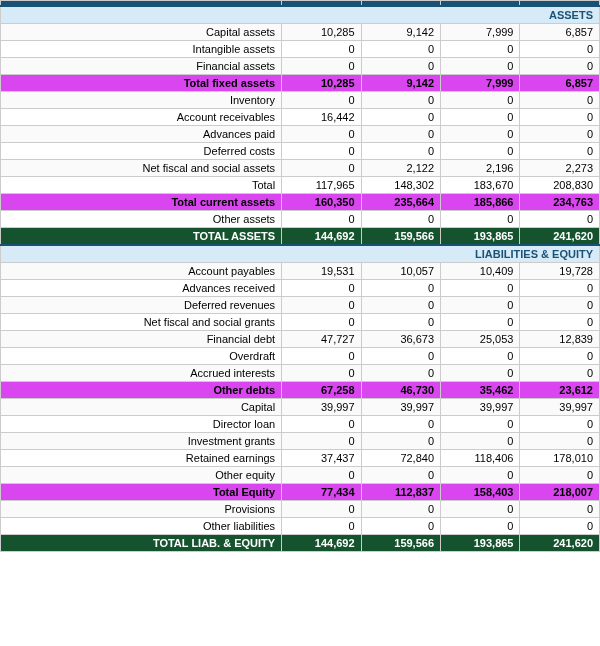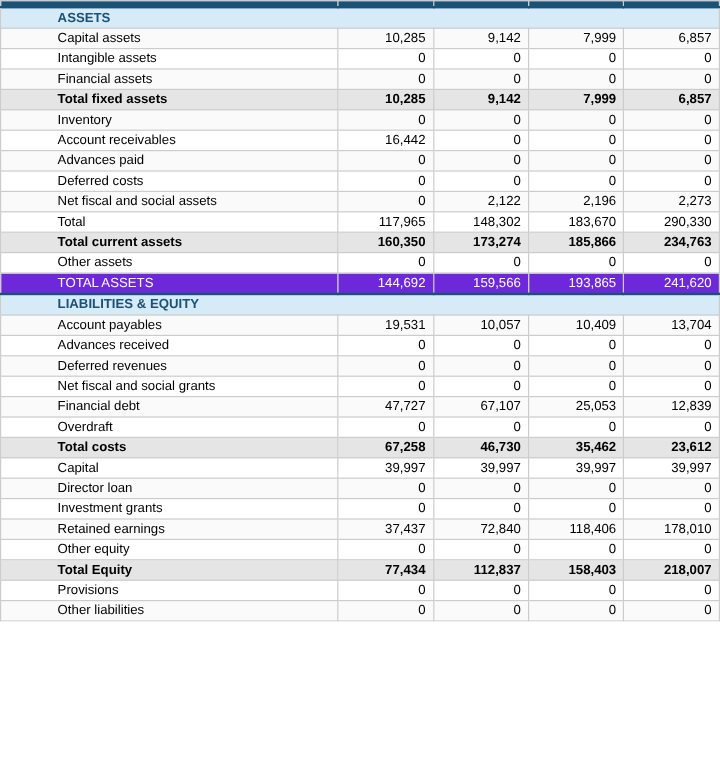--- a/index.html
+++ b/index.html
@@ -20,39 +20,39 @@
     th {
       background-color: #1a5276;
       color: #fff;
       font-weight: bold;
       text-align: center;
     }
     th:first-child {
       text-align: left;
     }
     td:first-child {
-      text-align: left;
+      text-align: right;
       padding-left: 47px;
     }
     td:not(:first-child) {
       text-align: right;
     }
     .section-header td {
       background-color: #d6eaf8;
       color: #1a5276;
       font-weight: bold;
       border-top: 2px solid #1a5276;
     }
     .total-row td {
       font-weight: bold;
-      background-color: #e5e5e5;
+      background-color: #d946ef;
     }
     .grand-total-row td {
-      font-weight: normal;
-      background-color: #6d28d9;
+      font-weight: bold;
+      background-color: #14532d;
       color: #fff;
     }
     .normal-row td {
       background-color: #fff;
     }
     .normal-row:nth-child(even) td {
       background-color: #fafafa;
     }
   </style>
 </head>
@@ -133,26 +133,26 @@
         <td>0</td>
         <td>2,122</td>
         <td>2,196</td>
         <td>2,273</td>
       </tr>
       <tr class="normal-row">
         <td>Total</td>
         <td>117,965</td>
         <td>148,302</td>
         <td>183,670</td>
-        <td>290,330</td>
+        <td>208,830</td>
       </tr>
       <tr class="total-row">
         <td>Total current assets</td>
         <td>160,350</td>
-        <td>173,274</td>
+        <td>235,664</td>
         <td>185,866</td>
         <td>234,763</td>
       </tr>
       <tr class="normal-row">
         <td>Other assets</td>
         <td>0</td>
         <td>0</td>
         <td>0</td>
         <td>0</td>
       </tr>
@@ -164,21 +164,21 @@
         <td style="text-align: right;">241,620</td>
       </tr>
       <tr class="section-header">
         <td colspan="5">LIABILITIES &amp; EQUITY</td>
       </tr>
       <tr class="normal-row">
         <td>Account payables</td>
         <td>19,531</td>
         <td>10,057</td>
         <td>10,409</td>
-        <td>13,704</td>
+        <td>19,728</td>
       </tr>
       <tr class="normal-row">
         <td>Advances received</td>
         <td>0</td>
         <td>0</td>
         <td>0</td>
         <td>0</td>
       </tr>
       <tr class="normal-row">
         <td>Deferred revenues</td>
@@ -190,33 +190,40 @@
       <tr class="normal-row">
         <td>Net fiscal and social grants</td>
         <td>0</td>
         <td>0</td>
         <td>0</td>
         <td>0</td>
       </tr>
       <tr class="normal-row">
         <td>Financial debt</td>
         <td>47,727</td>
-        <td>67,107</td>
+        <td>36,673</td>
         <td>25,053</td>
         <td>12,839</td>
       </tr>
       <tr class="normal-row">
         <td>Overdraft</td>
         <td>0</td>
         <td>0</td>
         <td>0</td>
         <td>0</td>
       </tr>
-      <tr class="total-row">
-        <td>Total costs</td>
+      <tr class="normal-row">
+        <td>Accrued interests</td>
+        <td>0</td>
+        <td>0</td>
+        <td>0</td>
+        <td>0</td>
+      </tr>
+      <tr class="total-row">
+        <td>Other debts</td>
         <td>67,258</td>
         <td>46,730</td>
         <td>35,462</td>
         <td>23,612</td>
       </tr>
       <tr class="normal-row">
         <td>Capital</td>
         <td>39,997</td>
         <td>39,997</td>
         <td>39,997</td>
@@ -264,14 +271,21 @@
         <td>0</td>
         <td>0</td>
       </tr>
       <tr class="normal-row">
         <td>Other liabilities</td>
         <td>0</td>
         <td>0</td>
         <td>0</td>
         <td>0</td>
       </tr>
+      <tr class="grand-total-row">
+        <td>TOTAL LIAB. &amp; EQUITY</td>
+        <td style="text-align: right;">144,692</td>
+        <td style="text-align: right;">159,566</td>
+        <td style="text-align: right;">193,865</td>
+        <td style="text-align: right;">241,620</td>
+      </tr>
     </tbody>
 </table>
 
 </body></html>

